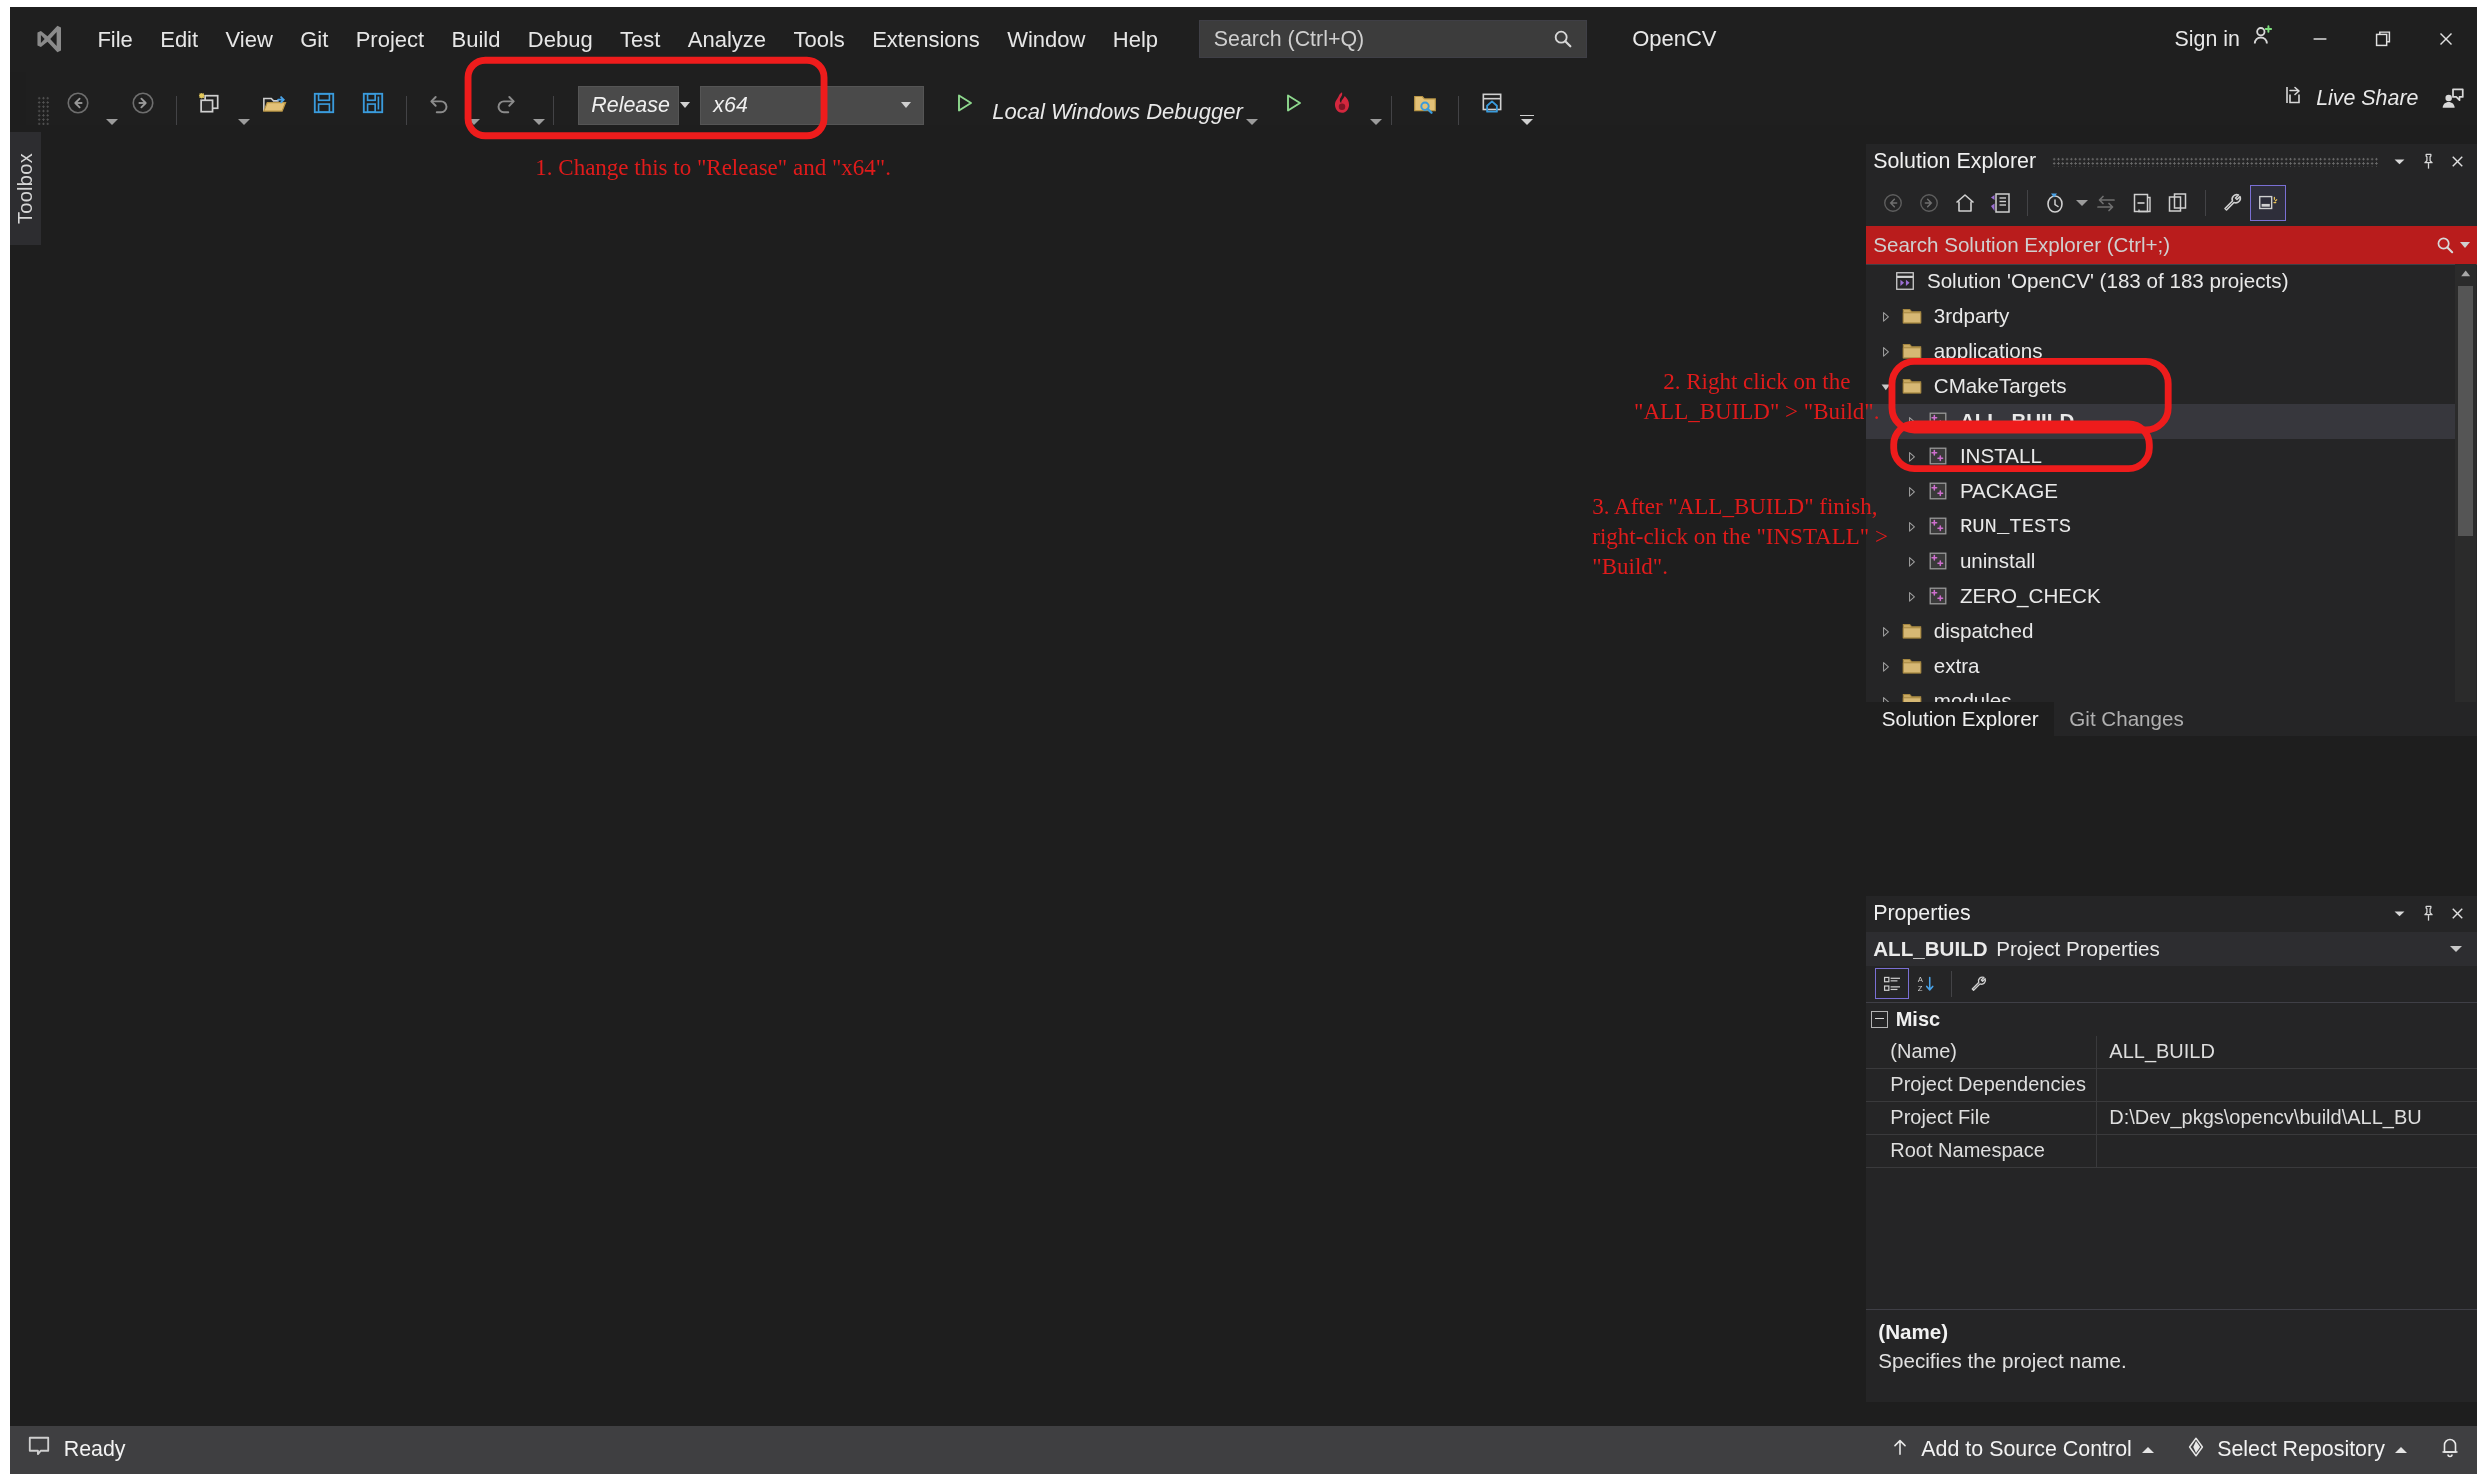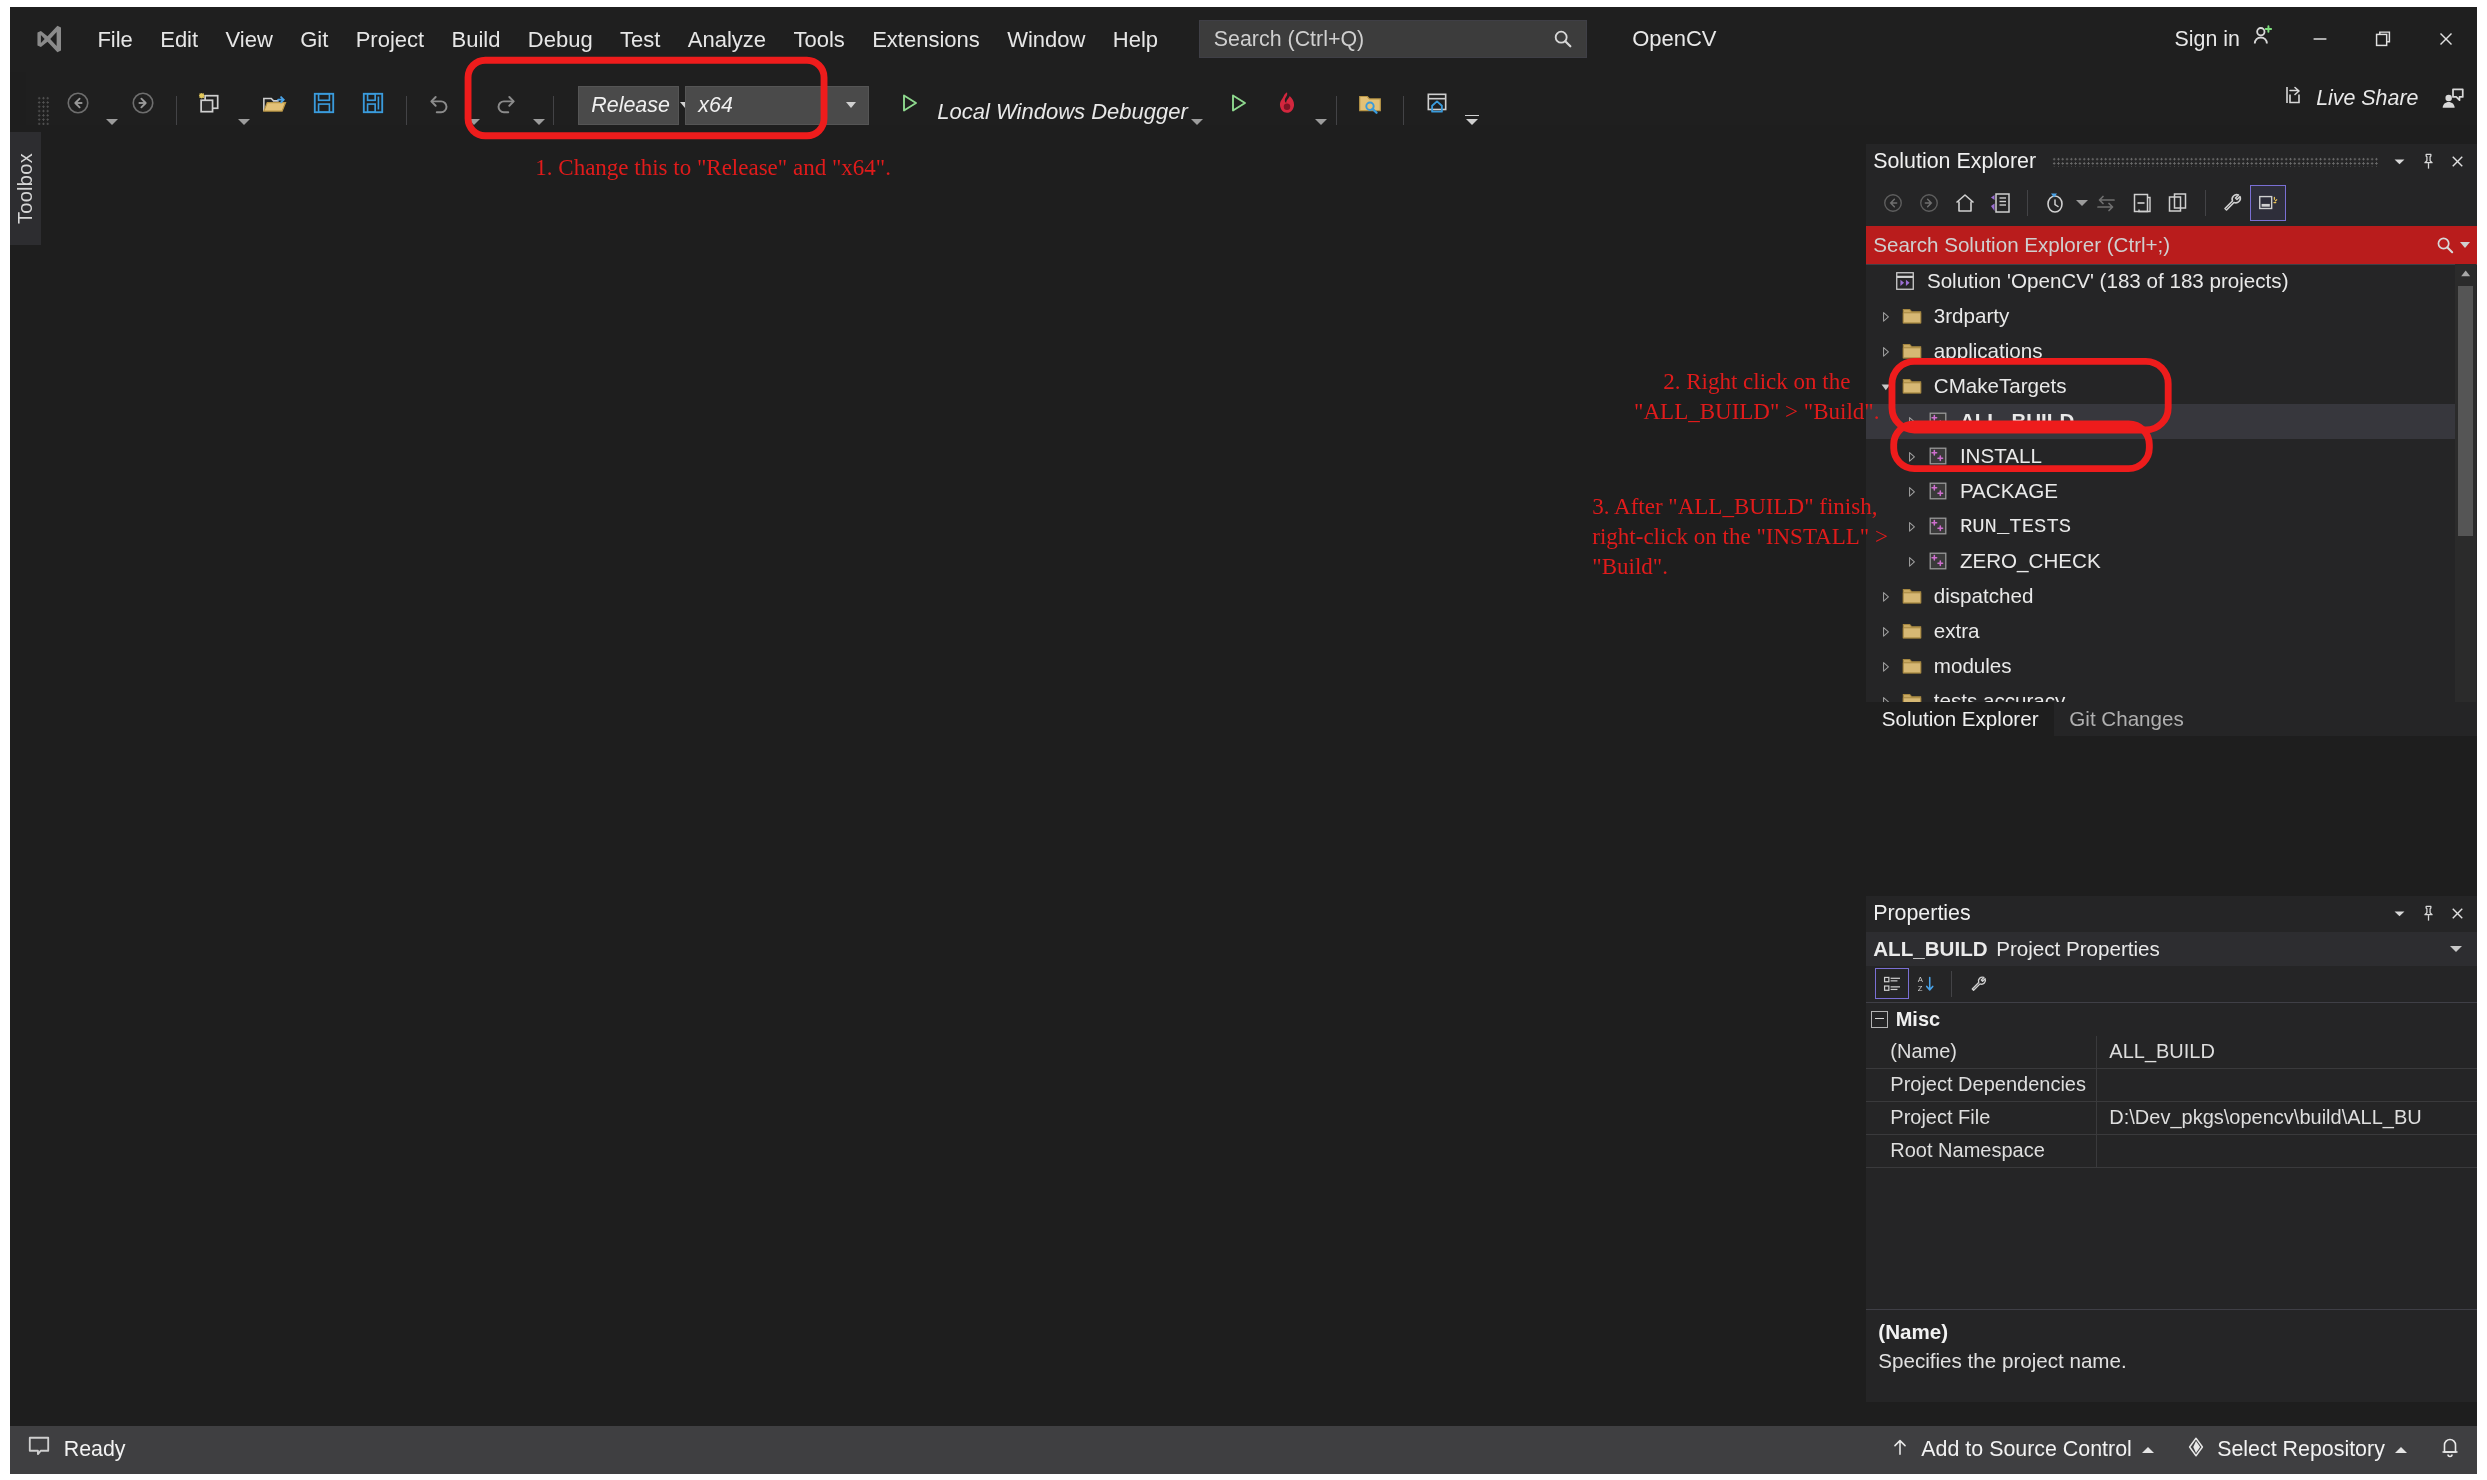--- a/index.html
+++ b/index.html
@@ -406,21 +406,21 @@
       </svg>
     </div>
     <div class="caret-dn"></div>
 
     <div class="tb-sep"></div>
 
     <div class="combo" style="width:101px; margin-left:15.4px;">
       <div class="txt">Release</div>
       <div class="cc"></div>
     </div>
-    <div class="combo" style="width:184px; margin-left:6px;">
+    <div class="combo" style="width:224px; margin-left:21px;">
       <div class="txt">x64</div>
       <div class="cc"></div>
     </div>
 
     <div class="tbtn" style="margin-left:15.4px;">
       <svg width="24" height="24" viewBox="0 0 24 24">
         <path d="M7 4.5 19 12 7 19.5z" fill="none" stroke="#8ed98e" stroke-width="1.9" stroke-linejoin="round"></path>
       </svg>
     </div>
     <div class="dbg-label">Local Windows Debugger</div>
@@ -703,20 +703,35 @@
                 </svg>
               </div>
               <div class="ticon">
                 <svg width="22" height="22" viewBox="0 0 24 24">
                   <rect x="3.5" y="3.5" width="17" height="17" fill="#3a3a3a" stroke="#9a9a9a" stroke-width="1.4"></rect>
                   <path d="M8 6v5M5.5 8.5h5" stroke="#cf6ecf" stroke-width="1.7" stroke-linecap="round"></path>
                   <path d="M14.5 12v5M12 14.5h5" stroke="#cf6ecf" stroke-width="1.7" stroke-linecap="round"></path>
                 </svg>
               </div>
               <div>RUN_TESTS</div>
+            </div>
+            <div class="trow" style="padding-left: 33px;">
+              <div class="tw">
+                <svg width="13.7" height="13.7" viewBox="0 0 24 24">
+                  <path d="M8 4.5 16.5 12 8 19.5z" fill="none" stroke="#a0a0a0" stroke-width="1.8" stroke-linejoin="round"></path>
+                </svg>
+              </div>
+              <div class="ticon">
+                <svg width="22" height="22" viewBox="0 0 24 24">
+                  <rect x="3.5" y="3.5" width="17" height="17" fill="#3a3a3a" stroke="#9a9a9a" stroke-width="1.4"></rect>
+                  <path d="M8 6v5M5.5 8.5h5" stroke="#cf6ecf" stroke-width="1.7" stroke-linecap="round"></path>
+                  <path d="M14.5 12v5M12 14.5h5" stroke="#cf6ecf" stroke-width="1.7" stroke-linecap="round"></path>
+                </svg>
+              </div>
+              <div>uninstall</div>
             </div>
             <div class="trow" style="padding-left: 33px;">
               <div class="tw">
                 <svg width="13.7" height="13.7" viewBox="0 0 24 24">
                   <path d="M8 4.5 16.5 12 8 19.5z" fill="none" stroke="#a0a0a0" stroke-width="1.8" stroke-linejoin="round"></path>
                 </svg>
               </div>
               <div class="ticon">
                 <svg width="22" height="22" viewBox="0 0 24 24">
                   <rect x="3.5" y="3.5" width="17" height="17" fill="#3a3a3a" stroke="#9a9a9a" stroke-width="1.4"></rect>

